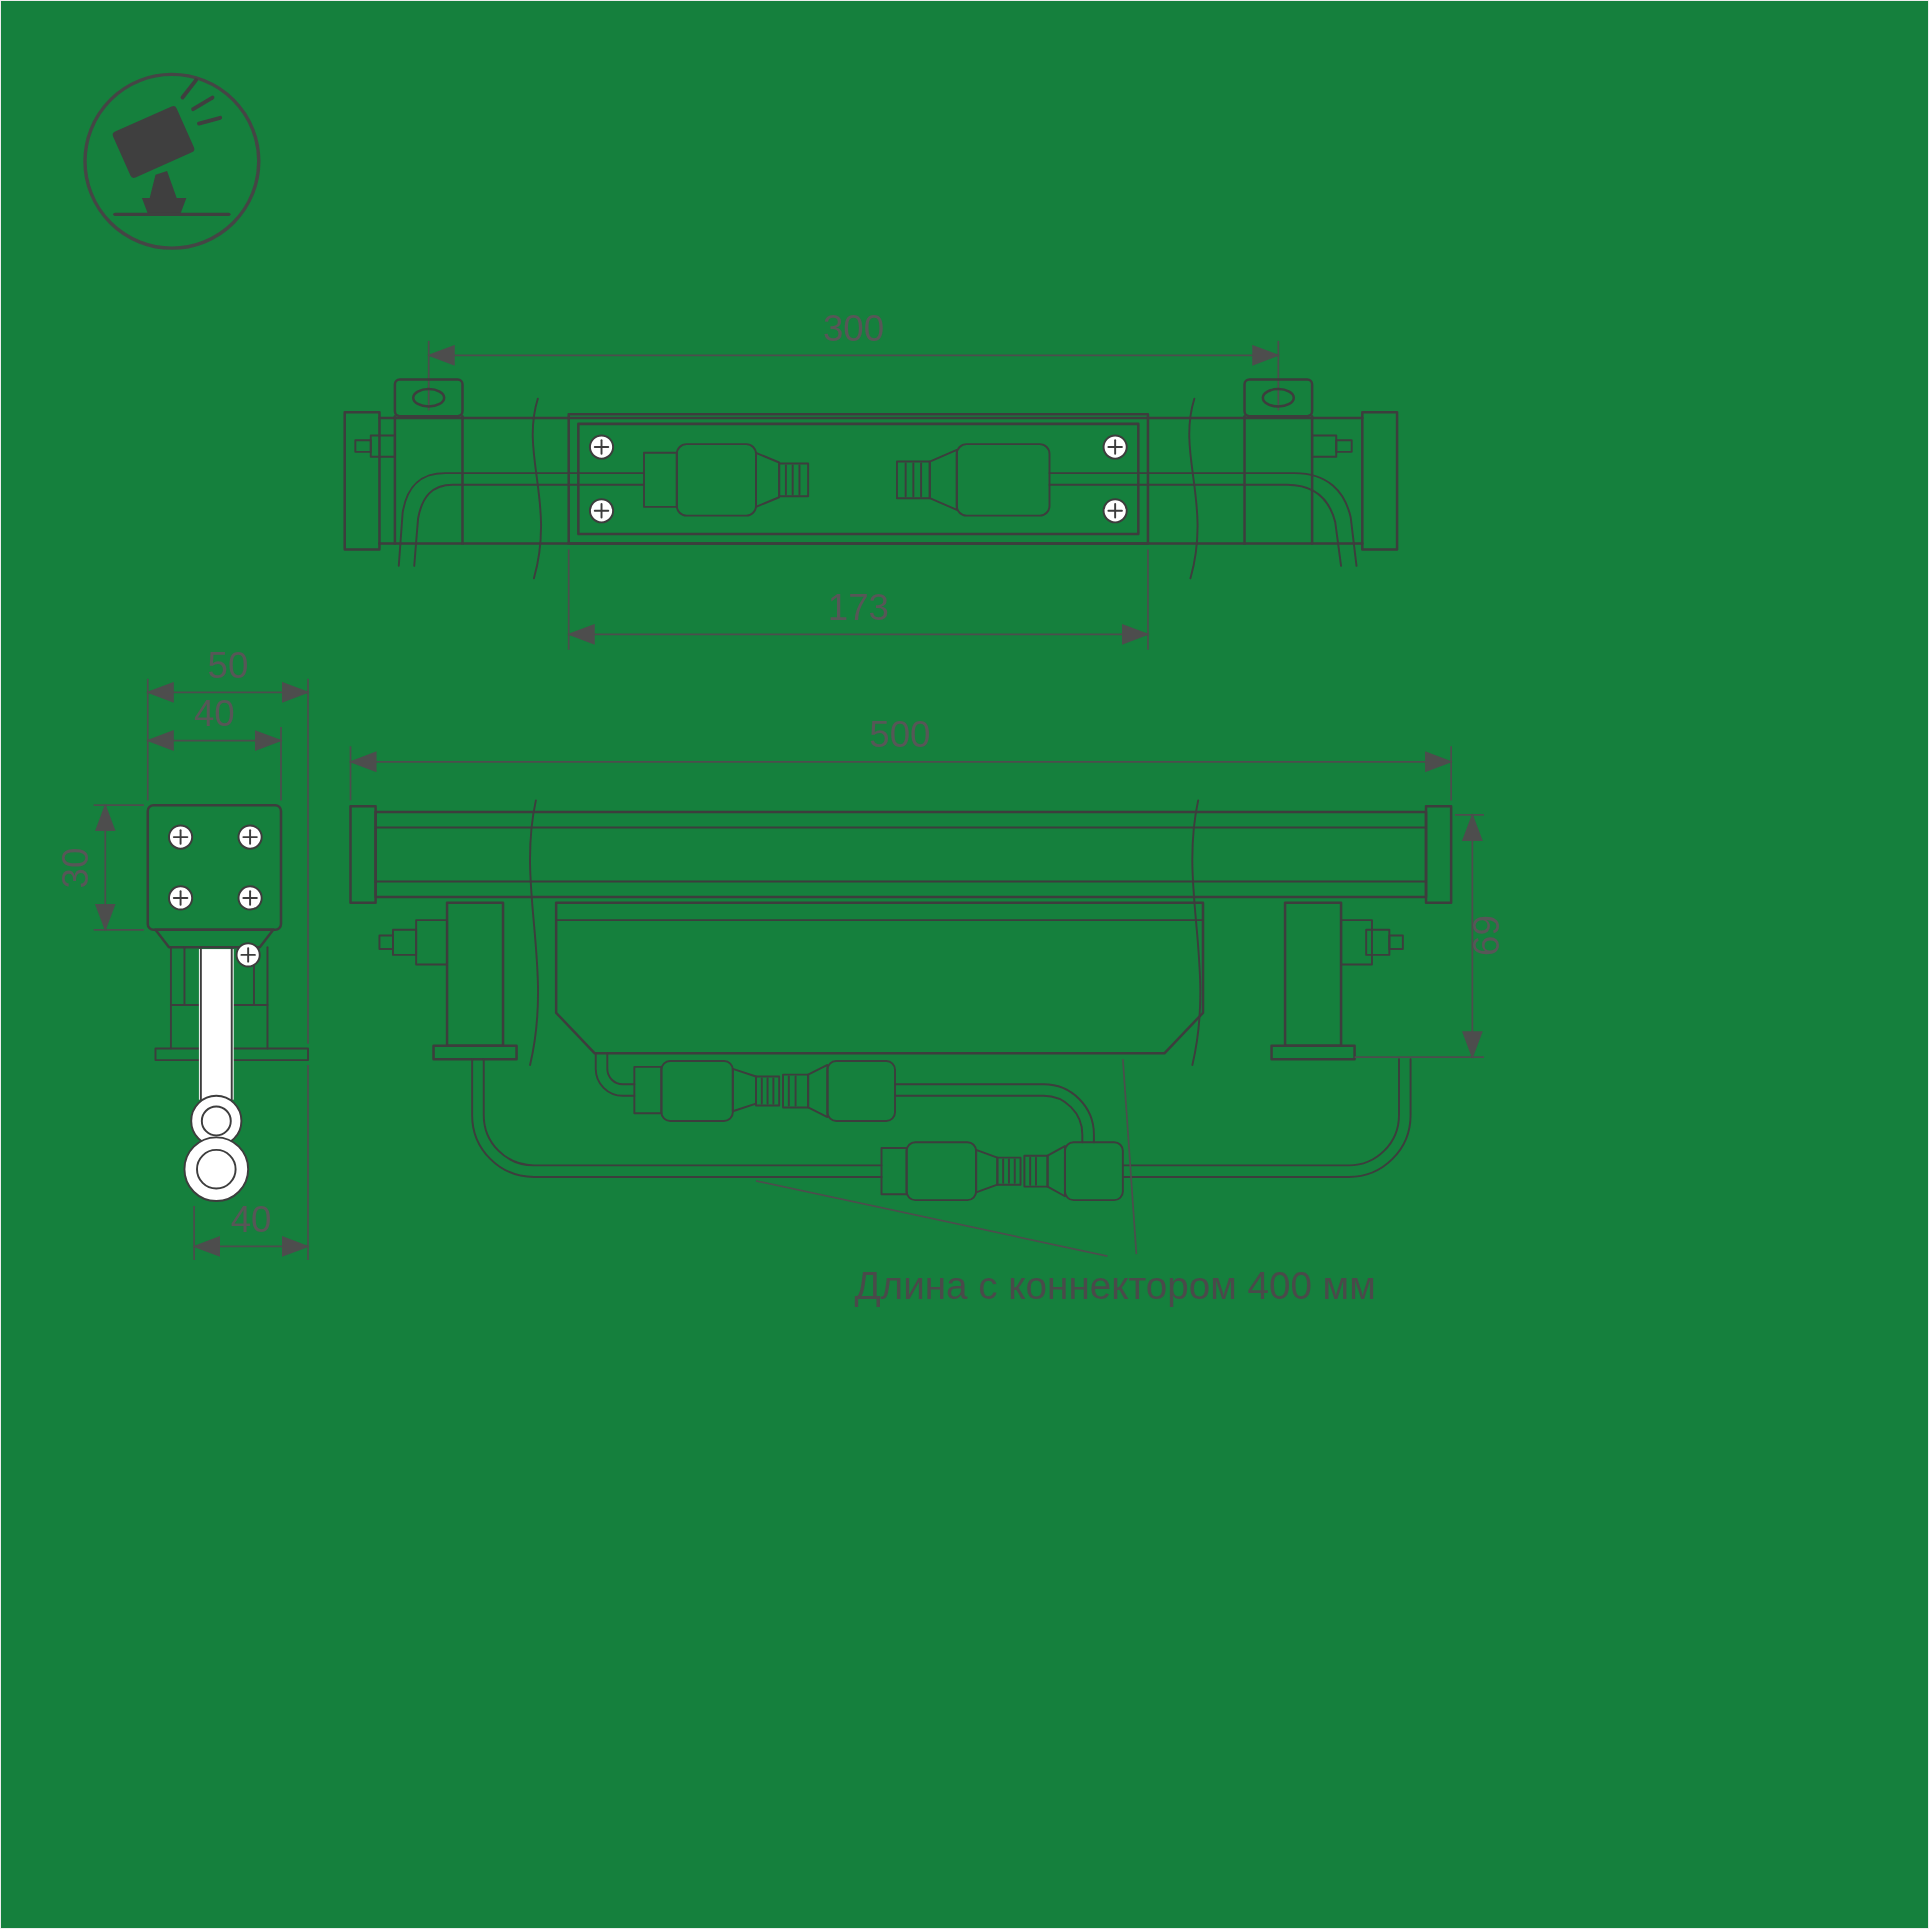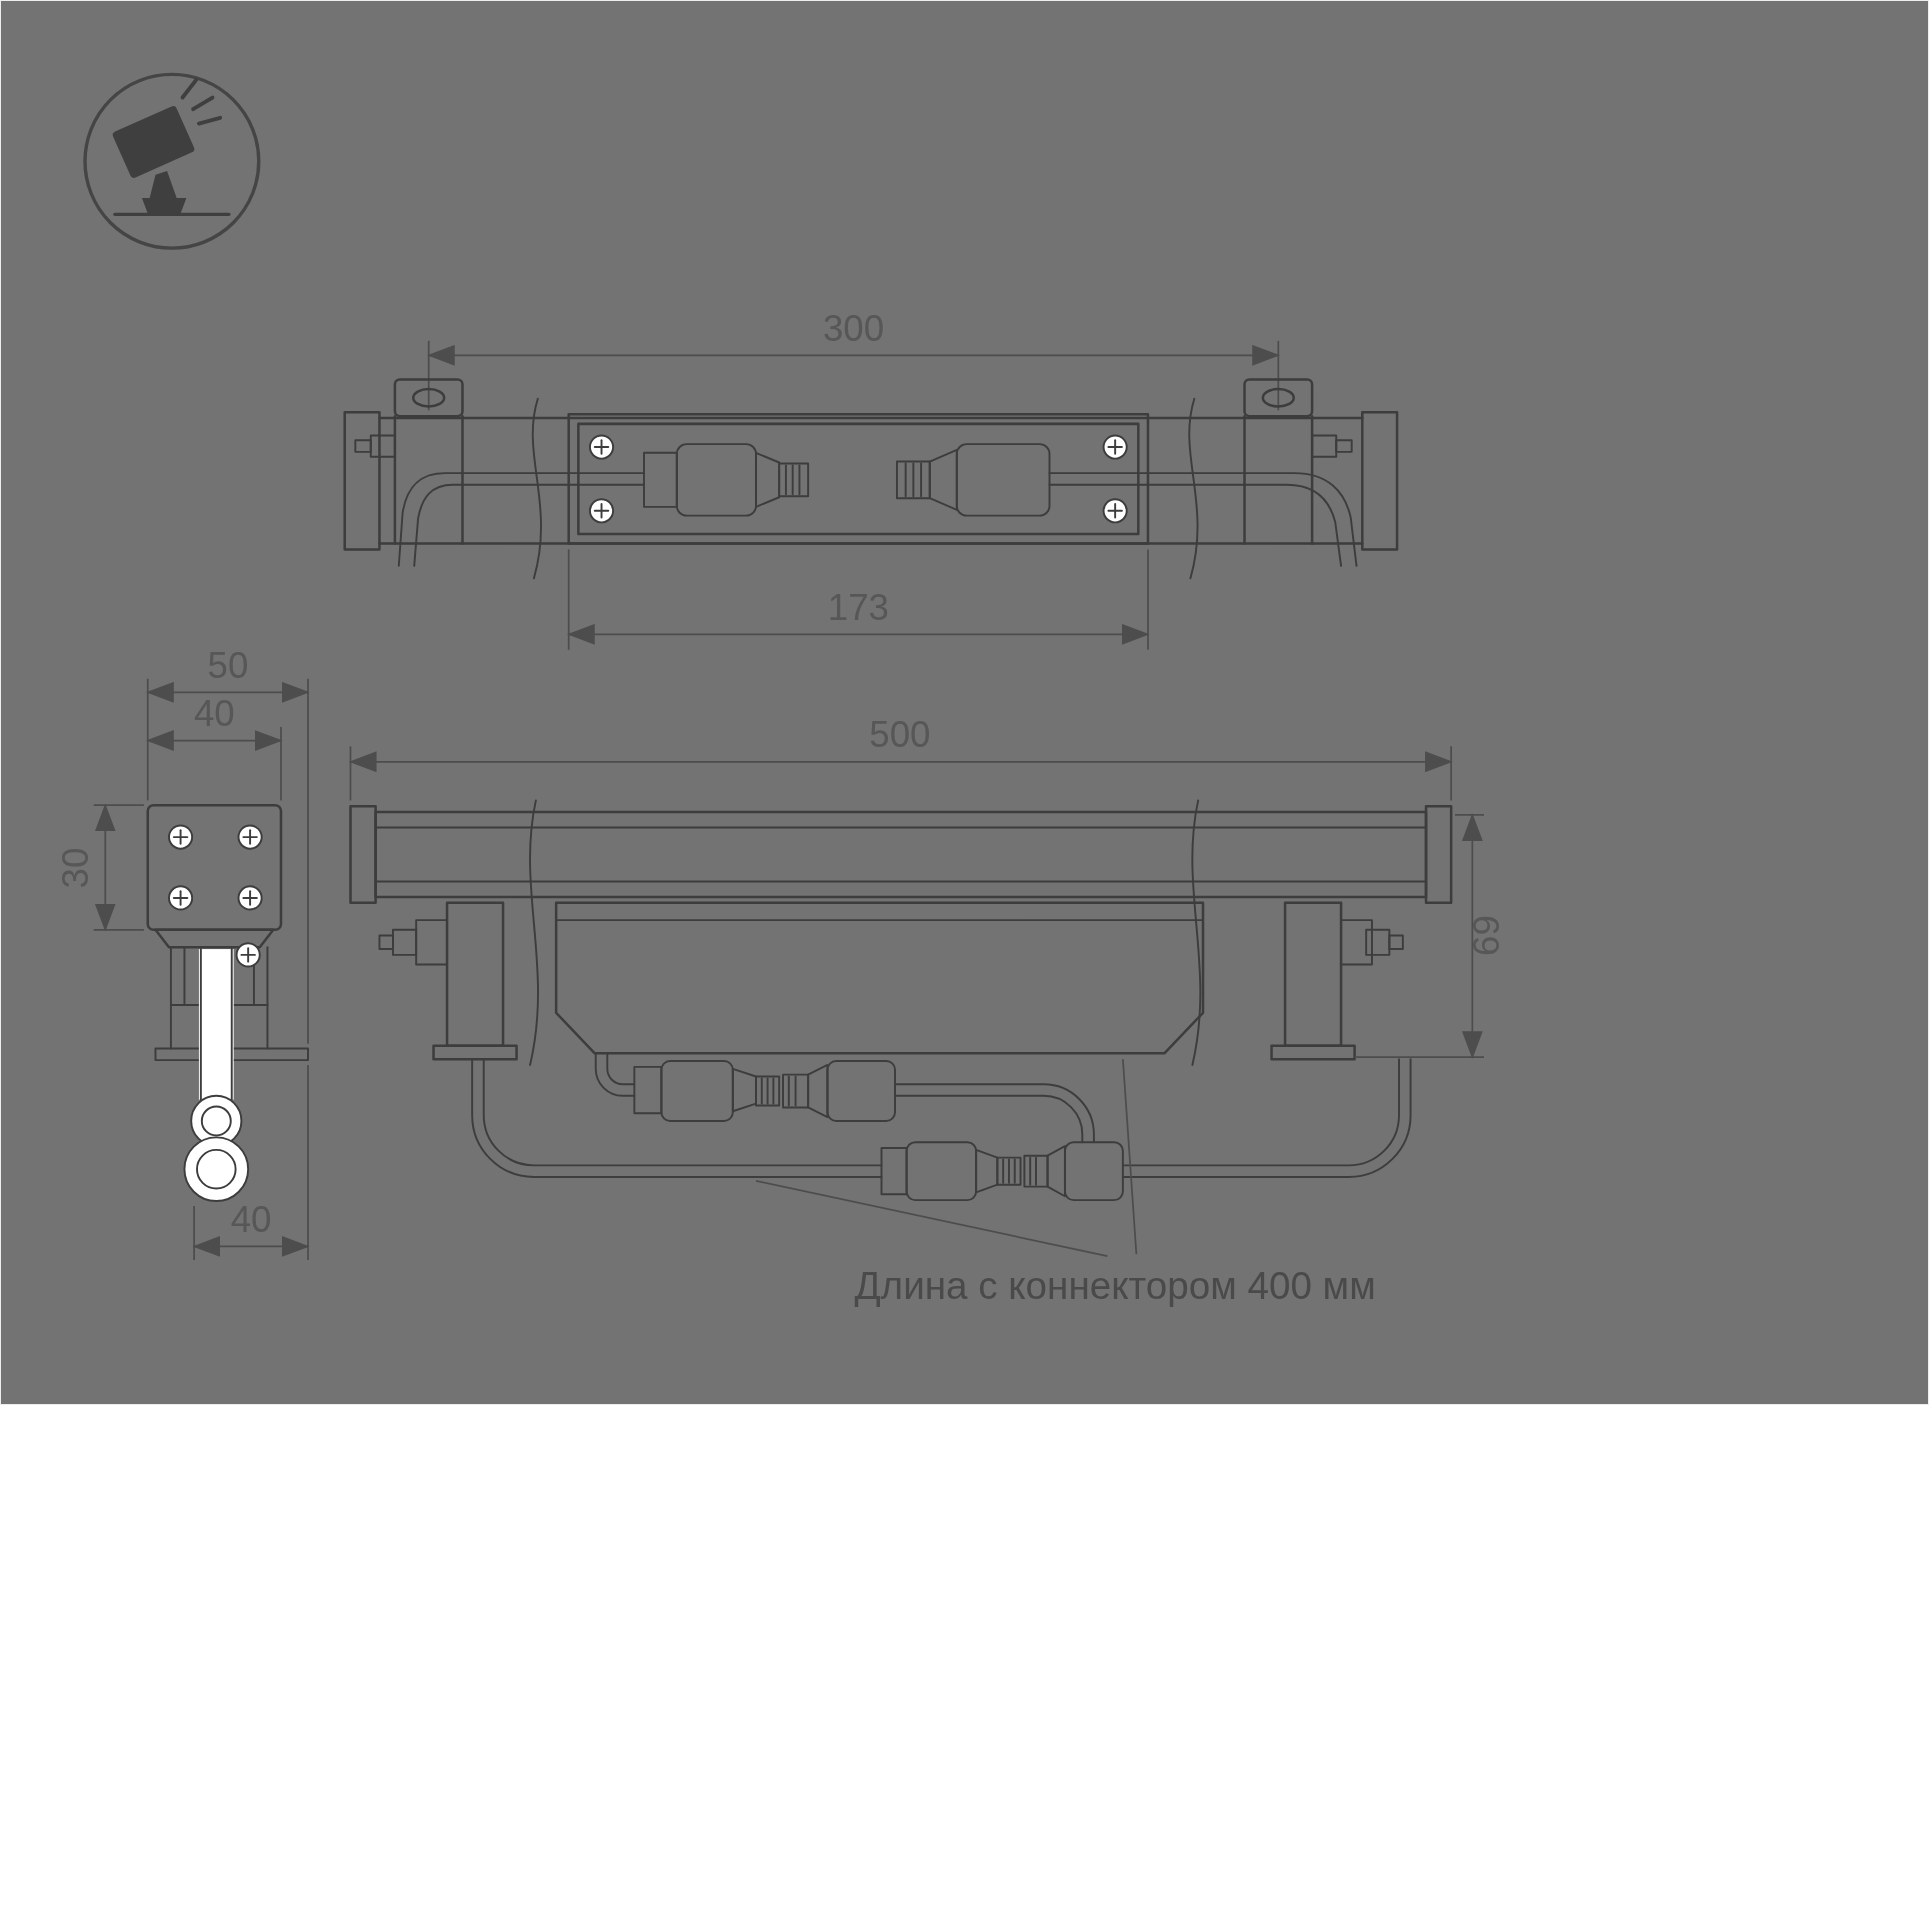--- a/index.html
+++ b/index.html
@@ -1,16 +1,16 @@
 <!DOCTYPE html>
 <html><head>
 <meta charset="utf-8">
 <style>
   html,body{margin:0;padding:0;background:#ffffff}
-  .page{width:1929px;height:1405px;box-sizing:border-box;border:1.9px solid #ededed;background:#737373;position:relative}
+  .page{width:1929px;height:1929px;box-sizing:border-box;border:1.9px solid #ededed;background:#15803d;position:relative}
   svg{display:block}
   .ln{stroke:#3d3d3d;stroke-width:2.6;fill:none;stroke-linecap:round;stroke-linejoin:round}
   .thin{stroke-width:2}
   .dim{stroke:#4d4d4d;stroke-width:1.8;fill:none}
   .dimtxt{fill:#575757;font-family:"Liberation Sans",sans-serif;font-size:38px}
   .notetxt{fill:#4a4a4a;font-family:"Liberation Sans",sans-serif;font-size:40px}
   .iconring{stroke:#454545;stroke-width:3.5;fill:none}
   .iconfill{fill:#3f3f3f;stroke:none}
   .ray{stroke:#3f3f3f;stroke-width:4;stroke-linecap:round}
   .iconline{stroke:#3f3f3f;stroke-width:3.5;stroke-linecap:round}

